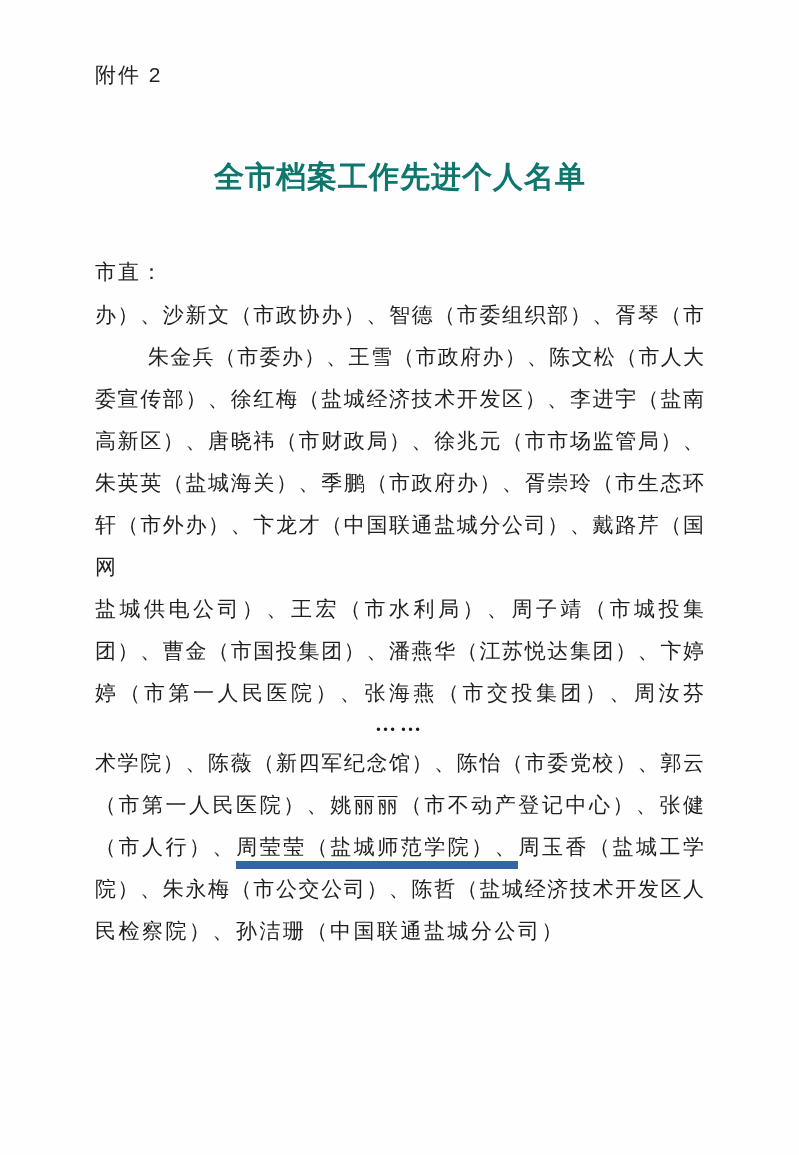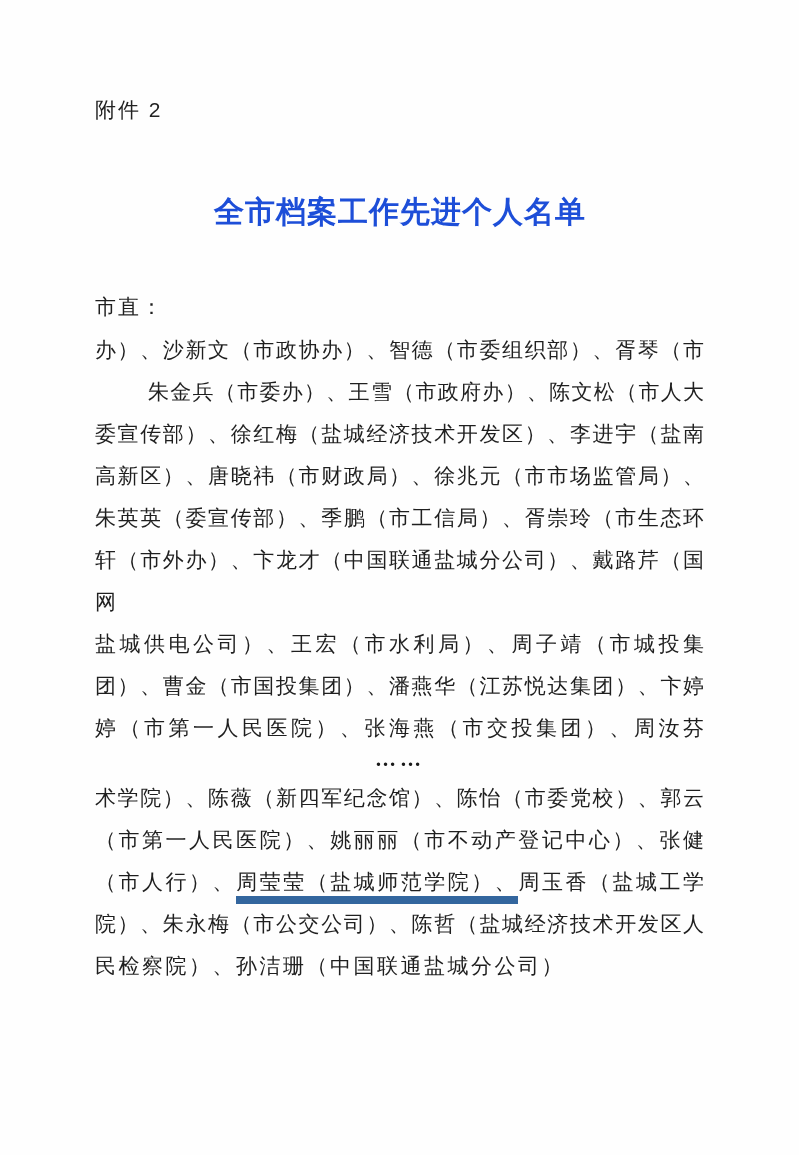--- a/index.html
+++ b/index.html
@@ -12,37 +12,37 @@
     width: 799px;
     height: 1155px;
     background: #fefefe;
     overflow: hidden;
     color: #1f1f1f;
     font-family: "Liberation Serif", "DejaVu Serif", serif;
   }
   .content {
     width: 610px;
     margin-left: 95px;
-    padding-top: 96px;
+    padding-top: 61px;
   }
   .attachment-label {
     font-family: "Liberation Sans", "DejaVu Sans", sans-serif;
     font-size: 21px;
     line-height: 28px;
     letter-spacing: 2px;
     color: #222;
   }
   .doc-title {
     margin: 68px 0 0 0;
     font-size: 30px;
     line-height: 40px;
     font-weight: 700;
     text-align: center;
     letter-spacing: 1px;
-    color: #1d4ed8;
+    color: #0f766e;
   }
   .section-label {
     margin-top: 60px;
     font-size: 21px;
     line-height: 30px;
     letter-spacing: 2px;
   }
   .para {
     margin-top: 7px;
   }
@@ -88,21 +88,21 @@
 
     <h1 class="doc-title">全市档案工作先进个人名单</h1>
 
     <div class="section-label">市直：</div>
 
     <div class="para para1">
       <div class="line">办）、沙新文（市政协办）、智德（市委组织部）、胥琴（市</div>
       <div class="line indent">朱金兵（市委办）、王雪（市政府办）、陈文松（市人大</div>
       <div class="line">委宣传部）、徐红梅（盐城经济技术开发区）、李进宇（盐南</div>
       <div class="line">高新区）、唐晓祎（市财政局）、徐兆元（市市场监管局）、</div>
-      <div class="line">朱英英（委宣传部）、季鹏（市工信局）、胥崇玲（市生态环</div>
+      <div class="line">朱英英（盐城海关）、季鹏（市政府办）、胥崇玲（市生态环</div>
       <div class="line">轩（市外办）、卞龙才（中国联通盐城分公司）、戴路芹（国网</div>
       <div class="line">盐城供电公司）、王宏（市水利局）、周子靖（市城投集</div>
       <div class="line">团）、曹金（市国投集团）、潘燕华（江苏悦达集团）、卞婷</div>
       <div class="line">婷（市第一人民医院）、张海燕（市交投集团）、周汝芬</div>
     </div>
 
     <div class="ellipsis-row">……</div>
 
     <div class="para para2">
       <div class="line">术学院）、陈薇（新四军纪念馆）、陈怡（市委党校）、郭云</div>

